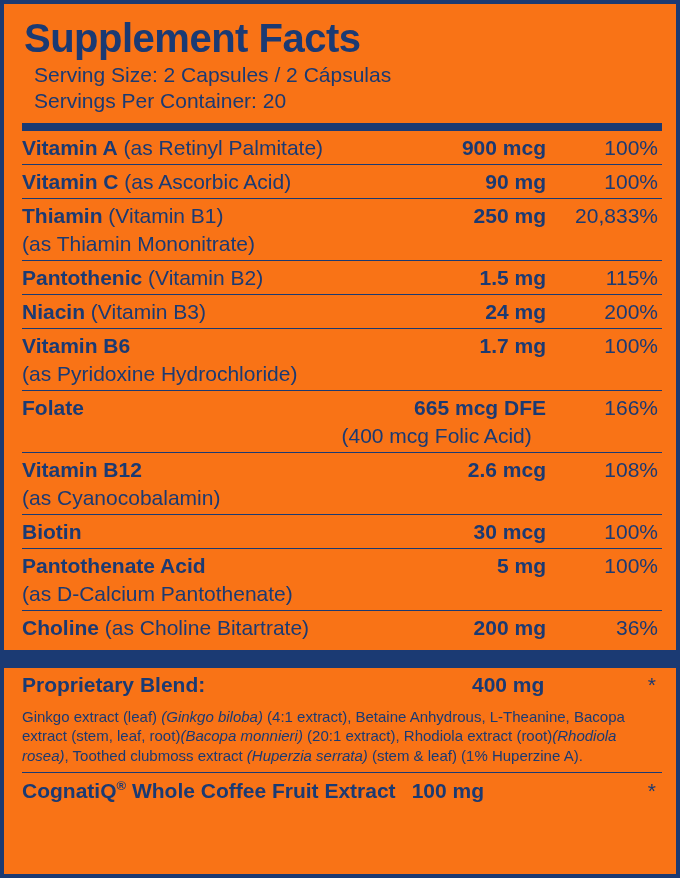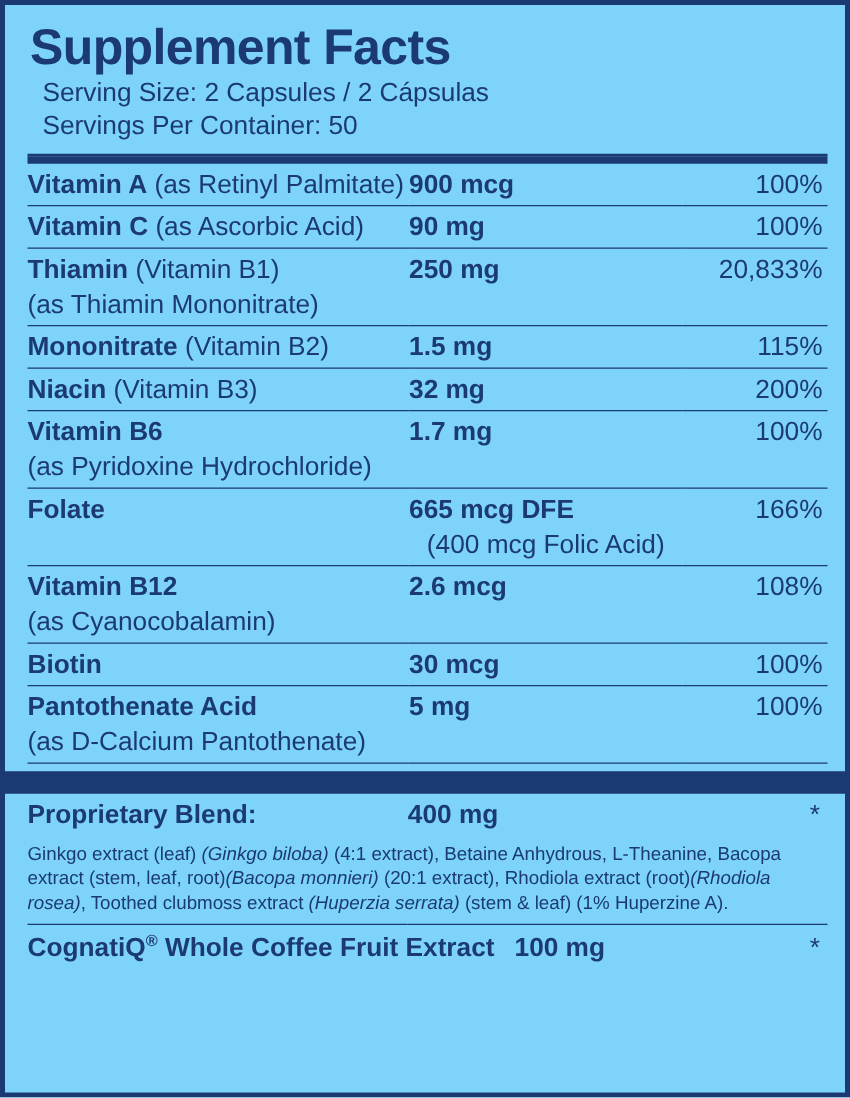--- a/index.html
+++ b/index.html
@@ -10,21 +10,21 @@
   body {
     font-family: "Liberation Sans", sans-serif;
     color: #1b3a73;
   }
   #panel {
     position: relative;
     width: 680px;
     height: 878px;
     box-sizing: border-box;
     border: 4px solid #1b3a73;
-    background: #7dd3fc;
+    background: #f97316;
     overflow: hidden;
   }
   .inner {
     padding: 8px 14px 0 18px;
   }
   .title {
     font-size: 40px;
     font-weight: bold;
     letter-spacing: -0.5px;
     line-height: 1.0;
@@ -83,21 +83,21 @@
     font-weight: bold;
   }
   .paren {
     font-weight: normal;
   }
   .sep {
     border-top: 1px solid #1b3a73;
   }
   .amt {
     font-weight: bold;
-    text-align: left;
+    text-align: right;
   }
   .dv {
     text-align: right;
   }
   .blend-name {
     font-weight: bold;
   }
   .blend-body {
     font-size: 15px;
     line-height: 1.32;
@@ -117,21 +117,21 @@
     vertical-align: super;
   }
 </style>
 </head>
 <body>
 
 <div id="panel">
   <div class="inner">
     <div class="title">Supplement Facts</div>
     <div class="serving-line">Serving Size: 2 Capsules / 2 Cápsulas</div>
-    <div class="serving-line">Servings Per Container: 50</div>
+    <div class="serving-line">Servings Per Container: 20</div>
 
     <div class="rule-thin"></div>
 
 
     <div class="rule-med"></div>
 
     <table class="facts">
 
       <tbody>
           <tr class="row">
@@ -160,31 +160,31 @@
       <tr class="row sub">
         <td class="col-name paren">(as Thiamin Mononitrate)</td>
         <td class="col-amt"></td>
         <td class="col-dv"></td>
       </tr>
       <tr>
             <td colspan="3" class="sep"></td>
           </tr>
 
       <tr class="row">
-        <td class="col-name"><span class="nut">Mononitrate</span><span class="paren"> (Vitamin B2)</span></td>
+        <td class="col-name"><span class="nut">Pantothenic</span><span class="paren"> (Vitamin B2)</span></td>
         <td class="col-amt amt">1.5 mg</td>
         <td class="col-dv dv">115%</td>
       </tr>
       <tr>
             <td colspan="3" class="sep"></td>
           </tr>
 
       <tr class="row">
         <td class="col-name"><span class="nut">Niacin</span><span class="paren"> (Vitamin B3)</span></td>
-        <td class="col-amt amt">32 mg</td>
+        <td class="col-amt amt">24 mg</td>
         <td class="col-dv dv">200%</td>
       </tr>
       <tr>
             <td colspan="3" class="sep"></td>
           </tr>
 
       <tr class="row">
         <td class="col-name"><span class="nut">Vitamin B6</span></td>
         <td class="col-amt amt">1.7 mg</td>
         <td class="col-dv dv">100%</td>
@@ -242,20 +242,25 @@
       </tr>
       <tr class="row sub">
         <td class="col-name paren">(as D-Calcium Pantothenate)</td>
         <td class="col-amt"></td>
         <td class="col-dv"></td>
       </tr>
       <tr>
             <td colspan="3" class="sep"></td>
           </tr>
 
+      <tr class="row">
+        <td class="col-name"><span class="nut">Choline</span><span class="paren"> (as Choline Bitartrate)</span></td>
+        <td class="col-amt amt">200 mg</td>
+        <td class="col-dv dv">36%</td>
+      </tr>
     </tbody>
       </table>
   </div>
 
   <div class="rule-thick" style="margin-top:6px;"></div>
 
   <div class="inner" style="padding-top:0;">
     <table class="facts">
       <tbody>
           <tr class="row">

